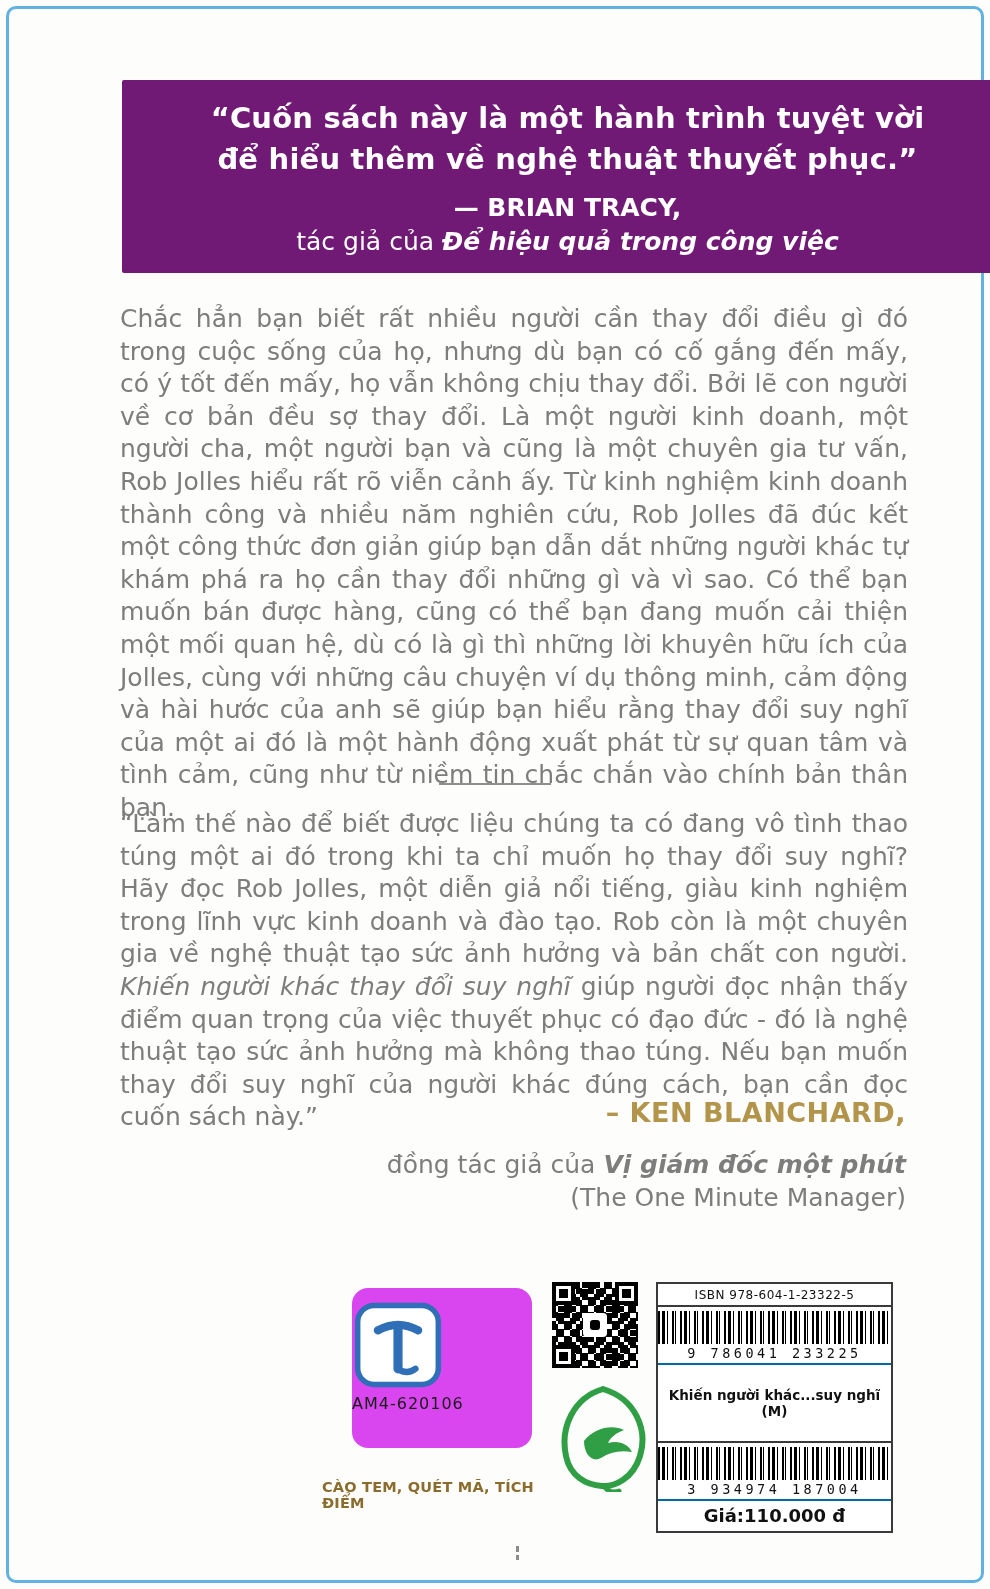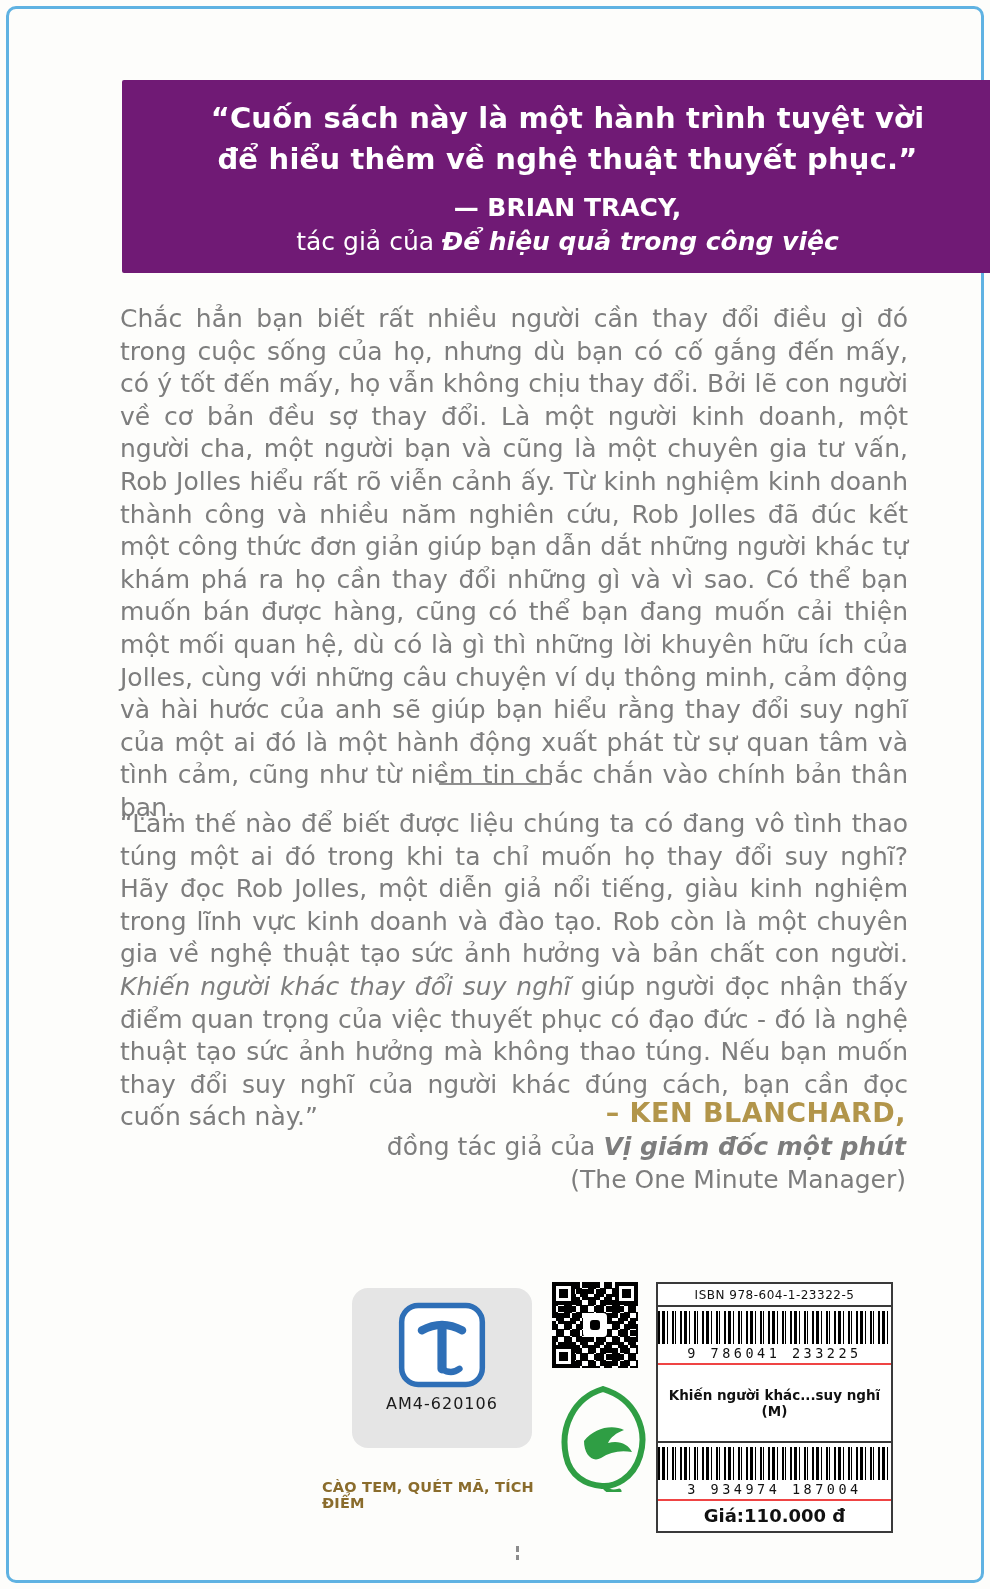--- a/index.html
+++ b/index.html
@@ -33,28 +33,28 @@
     font-size:25px; line-height:32.6px; color:#7d7d7d; text-align:justify;
   }
   #desc { top:303px; }
   #quote2 { top:808px; }
 
   .divider { position:absolute; top:783px; left:439px; width:112px; height:2px; background:#8f8f8f; }
 
   
   .attr { position:absolute; right:84px; top:1097px; text-align:right; }
   .attr-author { color:#b2954a; font-size:27px; font-weight:600; letter-spacing:.5px; }
-  .attr-credit { color:#7d7d7d; font-size:25px; margin-top:4px; }
+  .attr-credit { color:#7d7d7d; font-size:25px; margin-top:22px; }
   .attr-en { color:#7d7d7d; font-size:25px; margin-top:4px; }
 
   
   .sticker {
     position:absolute; left:352px; top:1288px; width:180px; height:160px;
-    background:#e5e5e5; border-radius:16px;
-    display:flex; flex-direction:column; align-items:center;
+    background:#d946ef; border-radius:16px;
+    display:flex; flex-direction:column; align-items:flex-start;
   }
   .sticker svg { margin-top:13px; }
   .sticker-code { font-size:16px; color:#1b1b1b; margin-top:5px; letter-spacing:1px; }
   .sticker-caption {
     position:absolute; left:322px; top:1479px; width:240px; text-align:left;
     font-size:14.5px; font-weight:700; color:#8a6c2c; letter-spacing:.2px;
   }
 
   
   .qr {
@@ -75,21 +75,21 @@
 
   
   .isbn-panel {
     position:absolute; left:656px; top:1282px; width:237px;
     background:#fff; border:2px solid #3a3a3a;
   }
   .isbn-row {
     font-size:12px; color:#111; text-align:center; padding:4px 0 3px;
     border-bottom:2px solid #3a3a3a; letter-spacing:.5px;
   }
-  .barcode { padding:4px 0 2px; border-bottom:2px solid #ef4444; background:#fff; }
+  .barcode { padding:4px 0 2px; border-bottom:2px solid #0369a1; background:#fff; }
   .bars {
     height:33px;
     background: repeating-linear-gradient(90deg,
       #000 0 2px, #fff 2px 4px, #000 4px 7px, #fff 7px 9px,
       #000 9px 10px, #fff 10px 14px, #000 14px 16px, #fff 16px 17px,
       #000 17px 18px, #fff 18px 22px);
   }
   .digits {
     font-size:13.5px; color:#111; text-align:center; letter-spacing:3.5px;
     margin-top:1px; font-family:"DejaVu Sans Mono","Liberation Mono",monospace;

